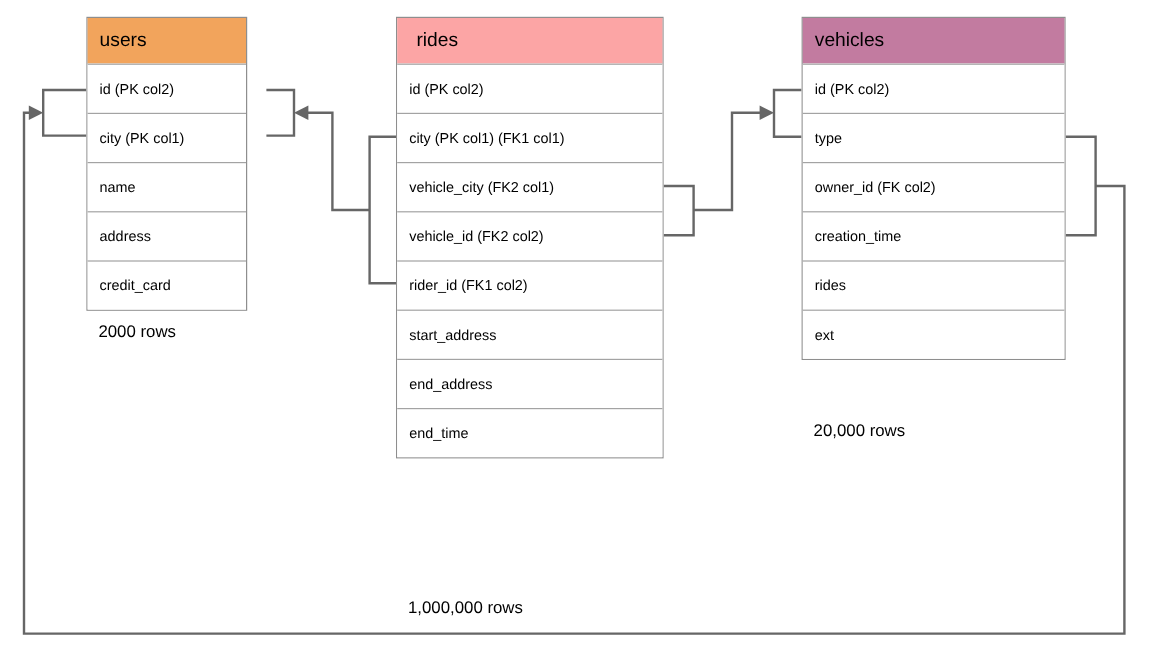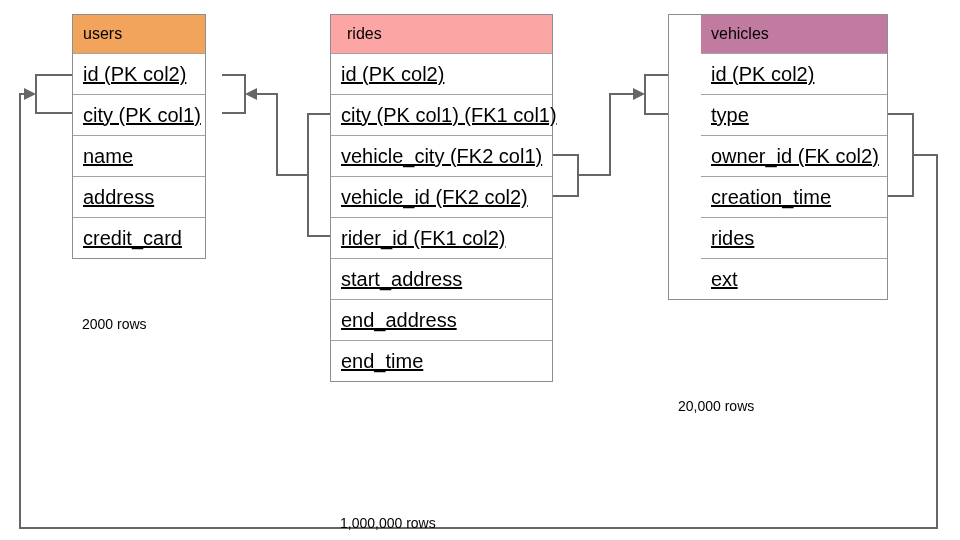--- a/index.html
+++ b/index.html
@@ -10,30 +10,30 @@
   .canvas{position:absolute;inset:0;}
   .db-table{
     position:absolute;background:#fff;border:1px solid #8e8e8e;
     box-sizing:border-box;
   }
   .thead{
     height:38px;line-height:38px;padding-left:10px;font-size:16px;color:#000;
   }
   .trow{
     height:40px;line-height:40px;border-top:1px solid #a3a3a3;
-    padding-left:10px;font-size:20px;background:#fff;white-space:nowrap;text-decoration:underline;
+    padding-left:10px;font-size:12px;background:#fff;white-space:nowrap;
   }
   .rowcount{
-    position:absolute;font-size:14px;color:#000;white-space:nowrap;margin-top:48px;
+    position:absolute;font-size:14px;color:#000;white-space:nowrap;
   }
   #users-table{left:72px;top:14px;width:134px;}
   #rides-table{left:330px;top:14px;width:223px;}
-  #vehicles-table{left:668px;top:14px;width:220px;padding-left:32px;}
+  #vehicles-table{left:668px;top:14px;width:220px;}
   #users-rowcount{left:82px;top:268px;}
-  #rides-rowcount{left:340px;top:467px;}
+  #rides-rowcount{left:340px;top:498px;}
   #vehicles-rowcount{left:678px;top:350px;}
   svg.connectors{position:absolute;left:0;top:0;pointer-events:none;}
 </style>
 </head>
 <body>
 
 <div class="canvas">
 
   <svg class="connectors" width="960" height="540" viewBox="0 0 960 540">
 

